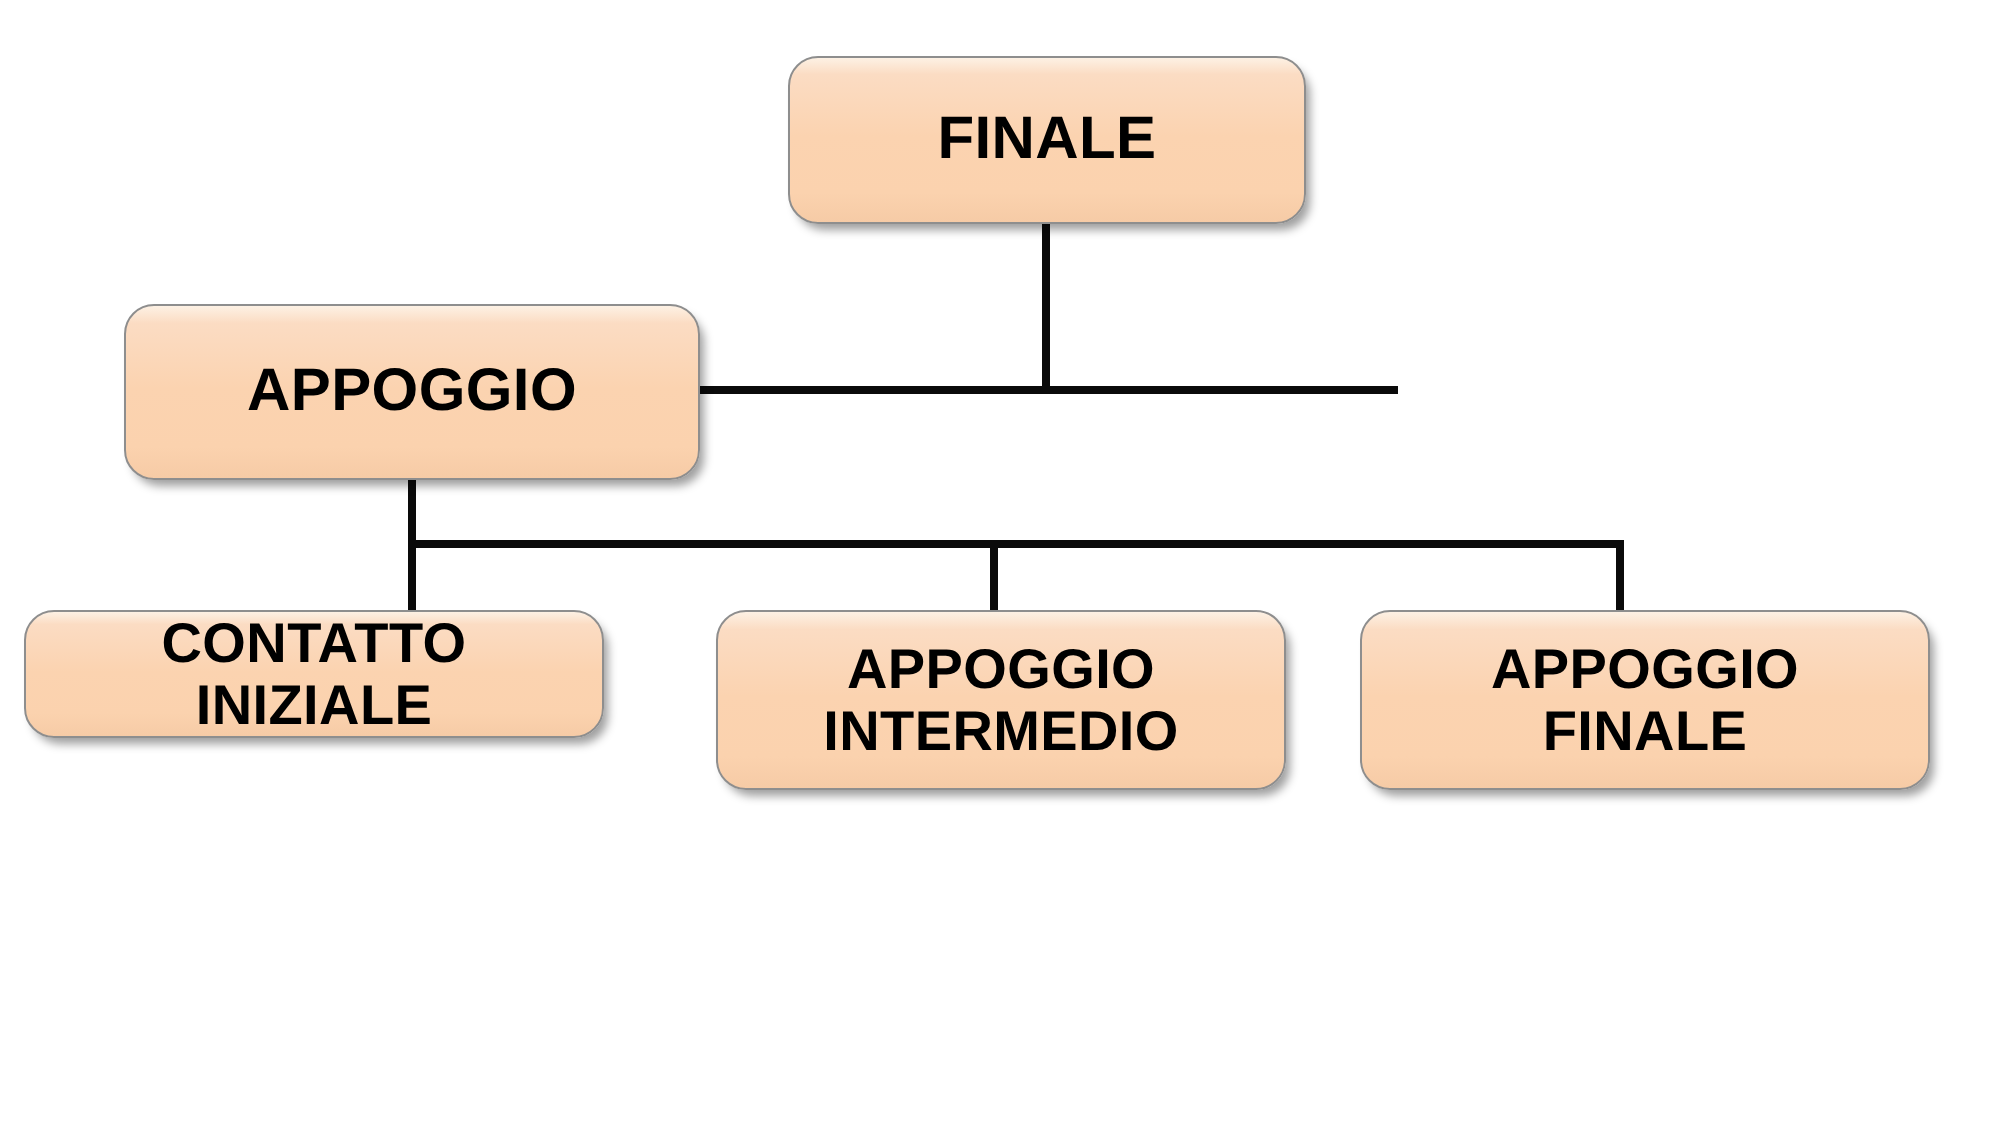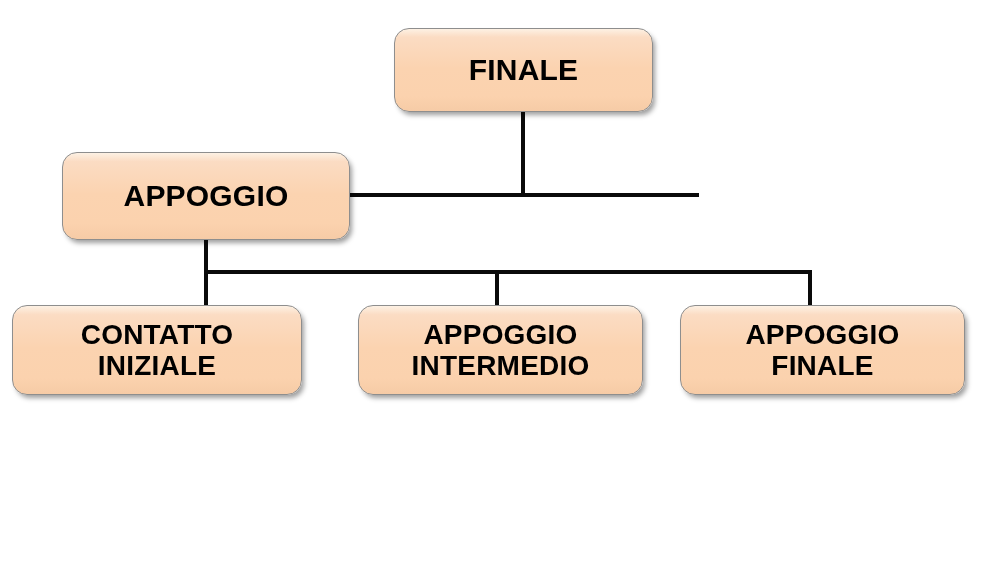--- a/index.html
+++ b/index.html
@@ -53,21 +53,21 @@
     user-select: none;
   }
   .node .label {
     display: block;
     white-space: pre-line;
   }
 
   .node-passo        { left: 394px; top: 28px;  width: 259px; height: 84px; font-size: 30px; }
   .node-appoggio     { left: 62px;  top: 152px; width: 288px; height: 88px; font-size: 30px; }
   .node-oscillazione { left: 697px; top: 152px; width: 286px; height: 88px; font-size: 30px; }
-  .node-contatto     { left: 12px;  top: 305px; width: 290px; height: 90px; font-size: 28px; align-items: center; }
+  .node-contatto     { left: 12px;  top: 305px; width: 290px; height: 64px; font-size: 28px; align-items: center; }
   .node-intermedio   { left: 358px; top: 305px; width: 285px; height: 90px; font-size: 28px; }
   .node-finale       { left: 680px; top: 305px; width: 285px; height: 90px; font-size: 28px; }
 </style>
 </head>
 <body>
 
 <div id="canvas">
 
   <div class="line line-v" style="left:521px; top:110px; height:87px;"></div>
   <div class="line line-h" style="left:350px; top:193px; width:349px;"></div>

